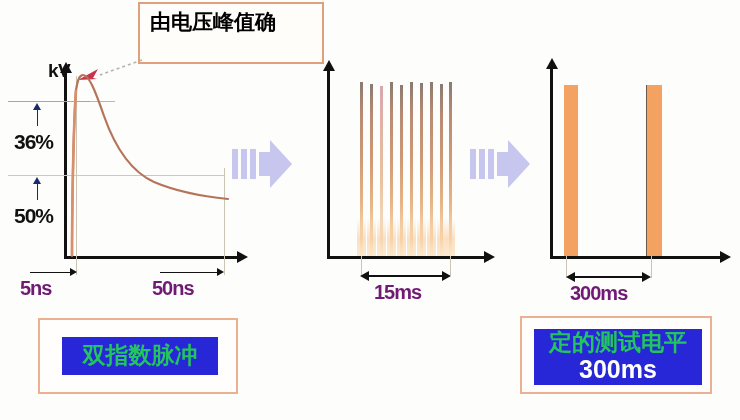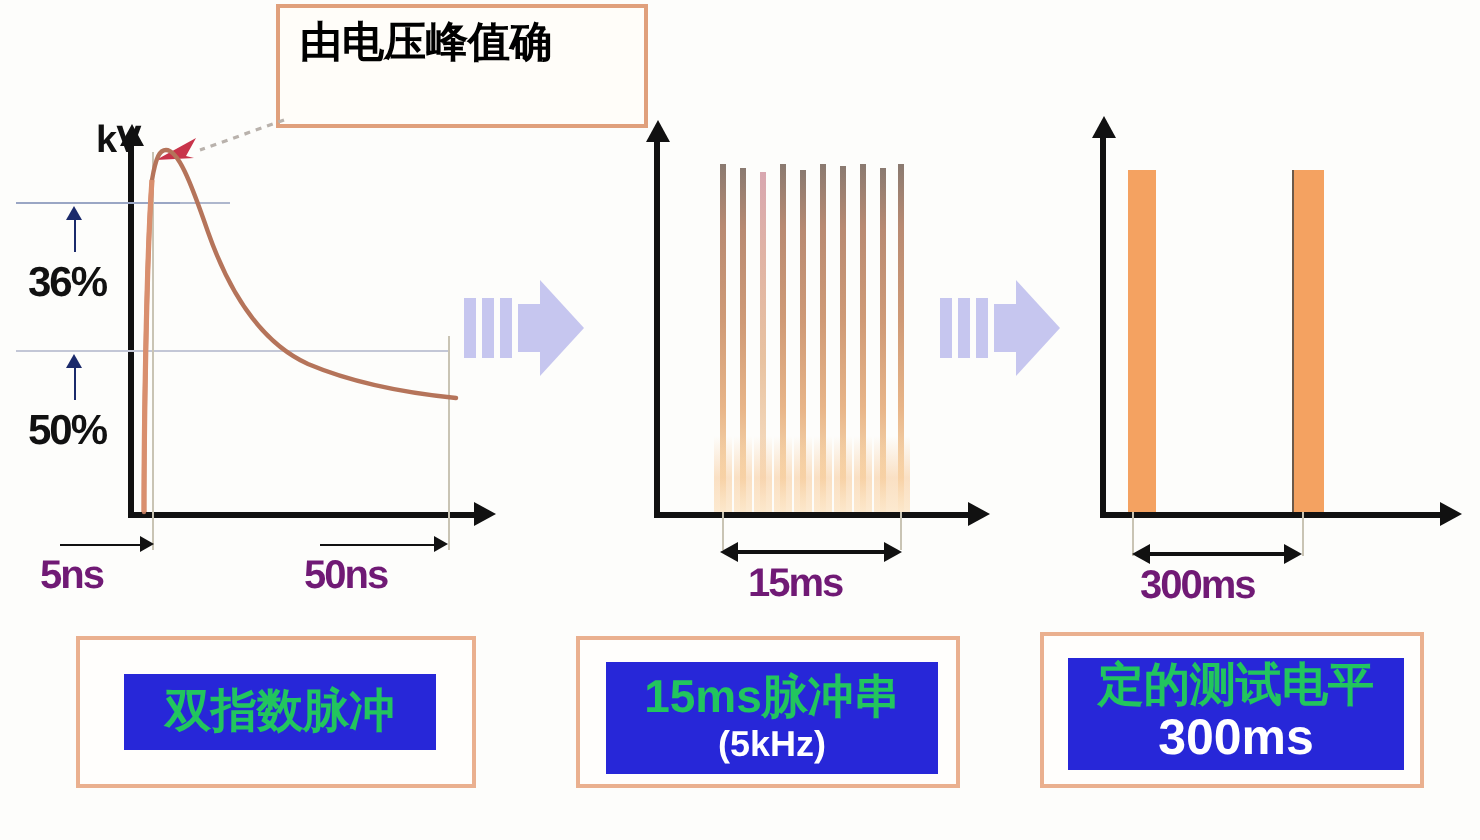--- a/index.html
+++ b/index.html
@@ -378,26 +378,20 @@
   <div class="dim-head-l" style="left:566px; top:272px;"></div>
   <div class="dim-head-r" style="left:642px; top:272px;"></div>
   <div class="time-label" style="left:570px; top:282px;">300ms</div>
 
   <div class="caption-outer" style="left:38px; top:318px; width:200px; height:76px;">
     <div class="banner" style="left:22px; top:17px; width:156px; height:38px;">
       <div class="banner-cn">双指数脉冲</div>
     </div>
   </div>
 
-  <div class="caption-outer" style="left:288px; top:318px; width:192px; height:76px;">
-    <div class="banner" style="left:13px; top:11px; width:166px; height:56px;">
-      <div class="banner-cn">15ms脉冲串</div>
-      <div class="banner-sub">(5kHz)</div>
-    </div>
-  </div>
 
   <div class="caption-outer" style="left:520px; top:316px; width:192px; height:78px;">
     <div class="banner" style="left:12px; top:11px; width:168px; height:56px;">
       <div class="banner-cn">定的测试电平</div>
       <div class="banner-big">300ms</div>
     </div>
   </div>
 
 </div>
 

